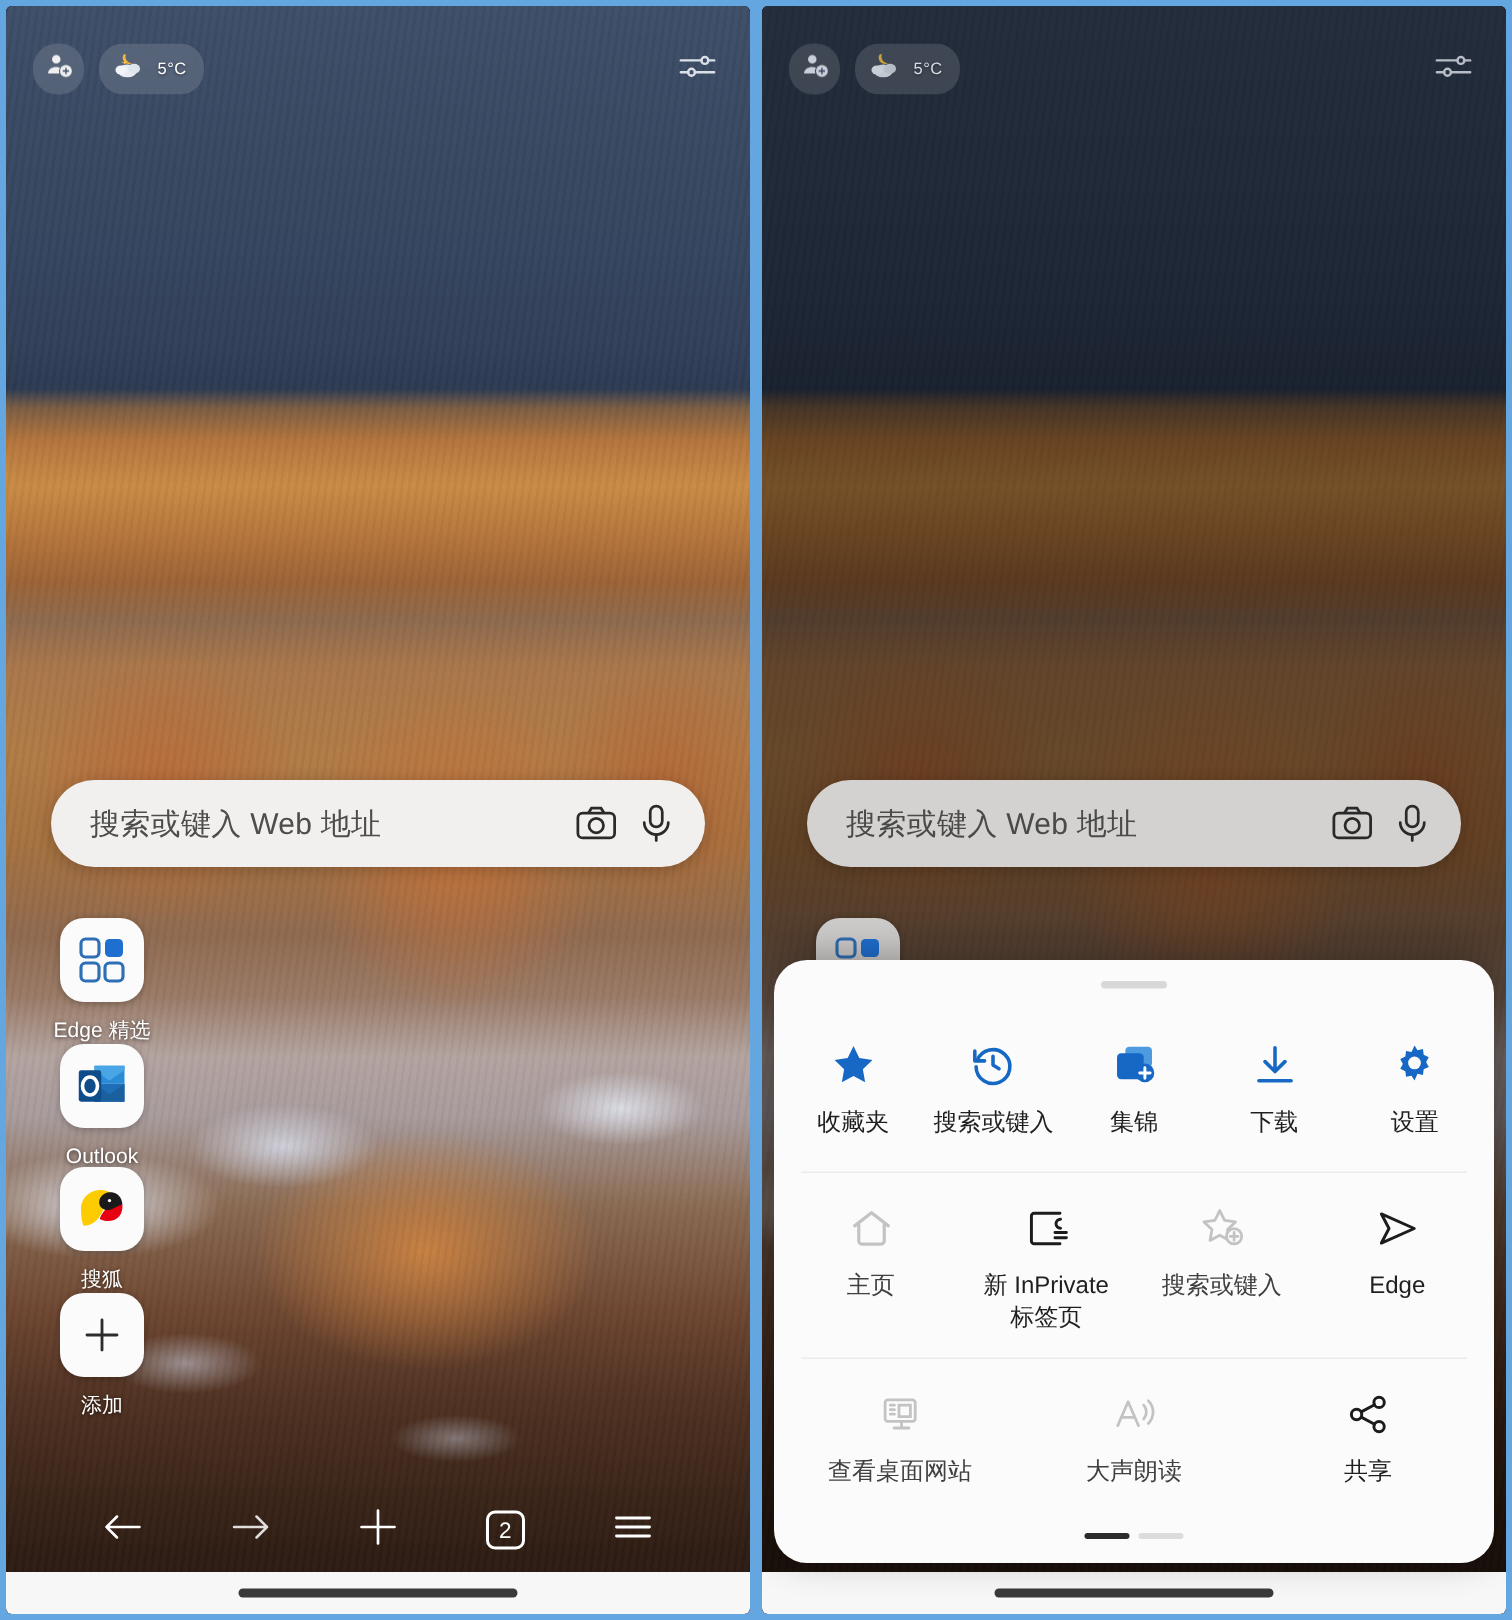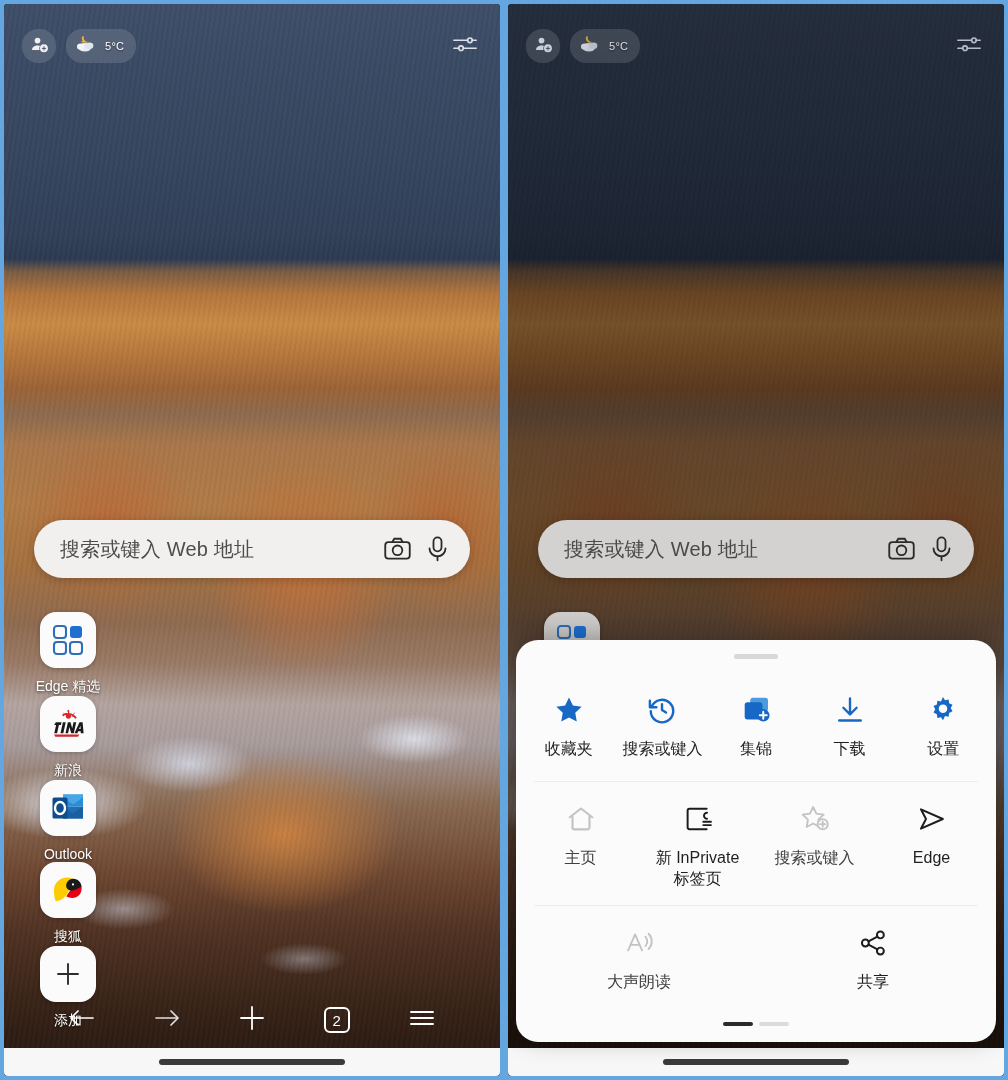--- a/index.html
+++ b/index.html
@@ -314,39 +314,20 @@
             <svg width="34" height="34" viewBox="0 0 34 34">
               <rect x="3" y="3" width="12" height="12" rx="3" fill="none" stroke="#2f6fb5" stroke-width="2.1"></rect>
               <rect x="19" y="3" width="12" height="12" rx="3" fill="#1f6fd0"></rect>
               <rect x="3" y="19" width="12" height="12" rx="3" fill="none" stroke="#2f6fb5" stroke-width="2.1"></rect>
               <rect x="19" y="19" width="12" height="12" rx="3" fill="none" stroke="#2f6fb5" stroke-width="2.1"></rect>
             </svg>
           </div>
           <div class="shortcut-label">Edge 精选</div>
         </div>
 
-        <div class="shortcut">
-          <div class="tile">
-            <svg width="40" height="32" viewBox="0 0 40 32">
-              <g fill="#d6252b">
-                <path d="M20.2 1.6c1.1 1 1.4 2.4.8 3.7 1.6-.5 3.2.1 3.9 1.5l-1.7.5c-.4-.7-1.2-1-2-.7l-.9.4-.6-1.5c.5-.9.3-1.9-.5-2.5z"></path>
-                <circle cx="20.4" cy="8.1" r="2.6"></circle>
-                <path d="M14.6 3.4c.9 1.4.5 2.9-.6 3.9l1.5 1c1-1.3 2.6-1.7 4-1l.4-1.8c-1.6-.7-3.4-.4-4.6.7.2-1 0-2-.7-2.8zM26.5 4.1c-.3 1.6-1.6 2.5-3.1 2.5l.2 1.8c1.7-.1 3.1.9 3.5 2.4l1.7-.8c-.5-1.6-1.9-2.8-3.5-3 1.1-.6 1.5-1.8 1.2-2.9z"></path>
-              </g>
-              <g fill="#1a1a1a">
-                <path d="M7.9 14.3h5.6l-.6 2.6h-2l-1.8 8.3H6.3l1.8-8.3H6.1z"></path>
-                <path d="M14.9 14.3h2.8l-2.4 10.9H12.5z"></path>
-                <path d="M19.9 14.3h2.6l1.7 5.9 1.3-5.9h2.7l-2.4 10.9h-2.6l-1.8-6.1-1.3 6.1h-2.6z"></path>
-                <path d="M31.5 14.3h3.1l1 10.9h-2.8l-.1-2h-2.5l-.8 2h-2.9zm.9 3.1l-1.3 3.5h1.5z"></path>
-              </g>
-              <path d="M6 26.6h25.5l-1.6 2.2H7.4z" fill="#d6252b"></path>
-            </svg>
-          </div>
-          <div class="shortcut-label">新浪</div>
-        </div>
 
         <div class="shortcut">
           <div class="tile">
             <svg width="36" height="34" viewBox="0 0 36 34">
               <rect x="13" y="3.5" width="20" height="12" fill="#2a8bd6"></rect>
               <rect x="13" y="15.5" width="20" height="12" fill="#1f6fb8"></rect>
               <rect x="13" y="3.5" width="20" height="24" fill="none"></rect>
               <path d="M13 15.5l10 7 10-7v12H13z" fill="#1a5f9e"></path>
               <path d="M13 3.5h20v3l-10 7-10-7z" fill="#48a5e6"></path>
               <rect x="2.5" y="6.5" width="15" height="21" rx="1.6" fill="#0f4c8a"></rect>
@@ -617,20 +598,31 @@
             </span>
             <span class="lbl">Edge</span>
           </div>
         </div>
 
         <div class="divider"></div>
 
         <div class="row">
           <div class="cell disabled">
             <span class="glyph">
+              <svg width="30" height="30" viewBox="0 0 26 26" fill="none" stroke="#c3c3c3" stroke-width="1.6" stroke-linecap="round">
+                <rect x="4.4" y="4.6" width="17.4" height="12.4" rx="1.6"></rect>
+                <path d="M9.6 20.8h8.6M13.9 17v3.8"></path>
+                <path d="M7.4 7.6h2.4M7.4 10.2h2.4M7.4 12.8h2.4"></path>
+                <path d="M12.4 7.6h6.6v6.6h-6.6z"></path>
+              </svg>
+            </span>
+            <span class="lbl">查看桌面网站</span>
+          </div>
+          <div class="cell disabled">
+            <span class="glyph">
               <svg width="30" height="30" viewBox="0 0 26 26" fill="none" stroke="#c3c3c3" stroke-width="1.6" stroke-linecap="round" stroke-linejoin="round">
                 <path d="M3.6 19.4L9.6 5.6l6 13.8"></path>
                 <path d="M5.9 14.6h7.4"></path>
                 <path d="M18.6 7.6a6 6 0 0 1 0 8M21.3 5a9.4 9.4 0 0 1 0 13.2"></path>
               </svg>
             </span>
             <span class="lbl">大声朗读</span>
           </div>
           <div class="cell">
             <span class="glyph">

